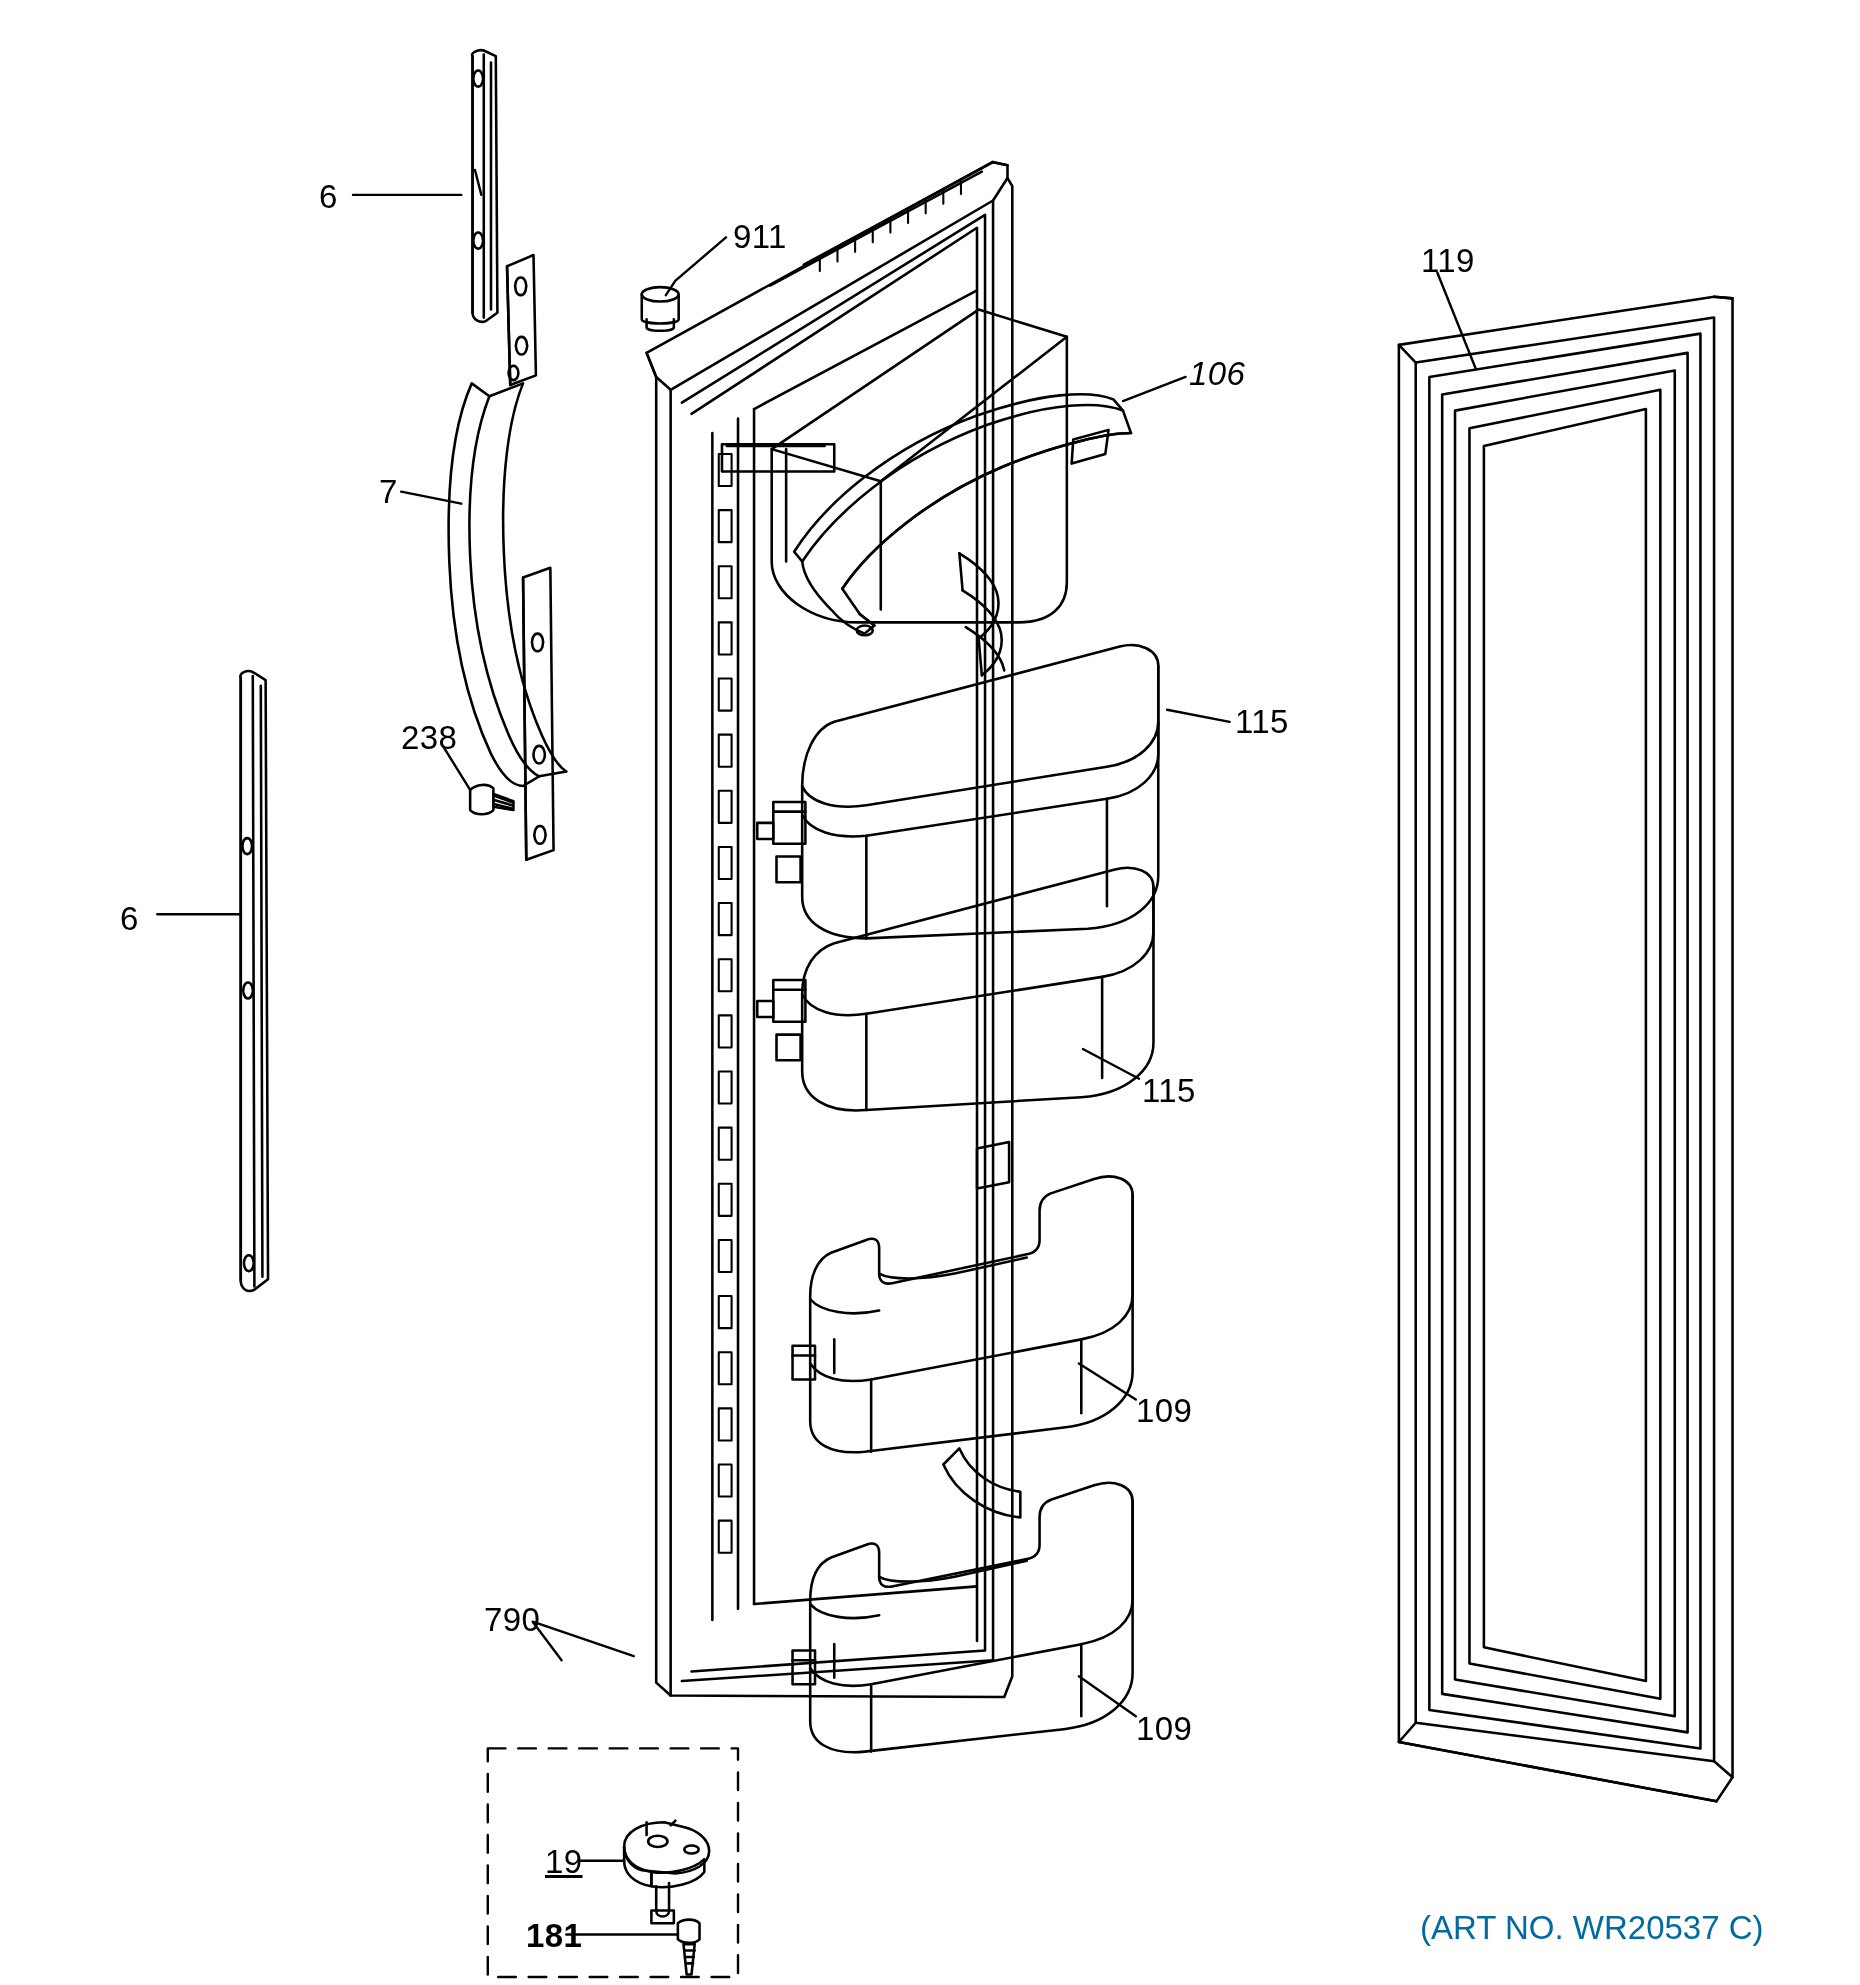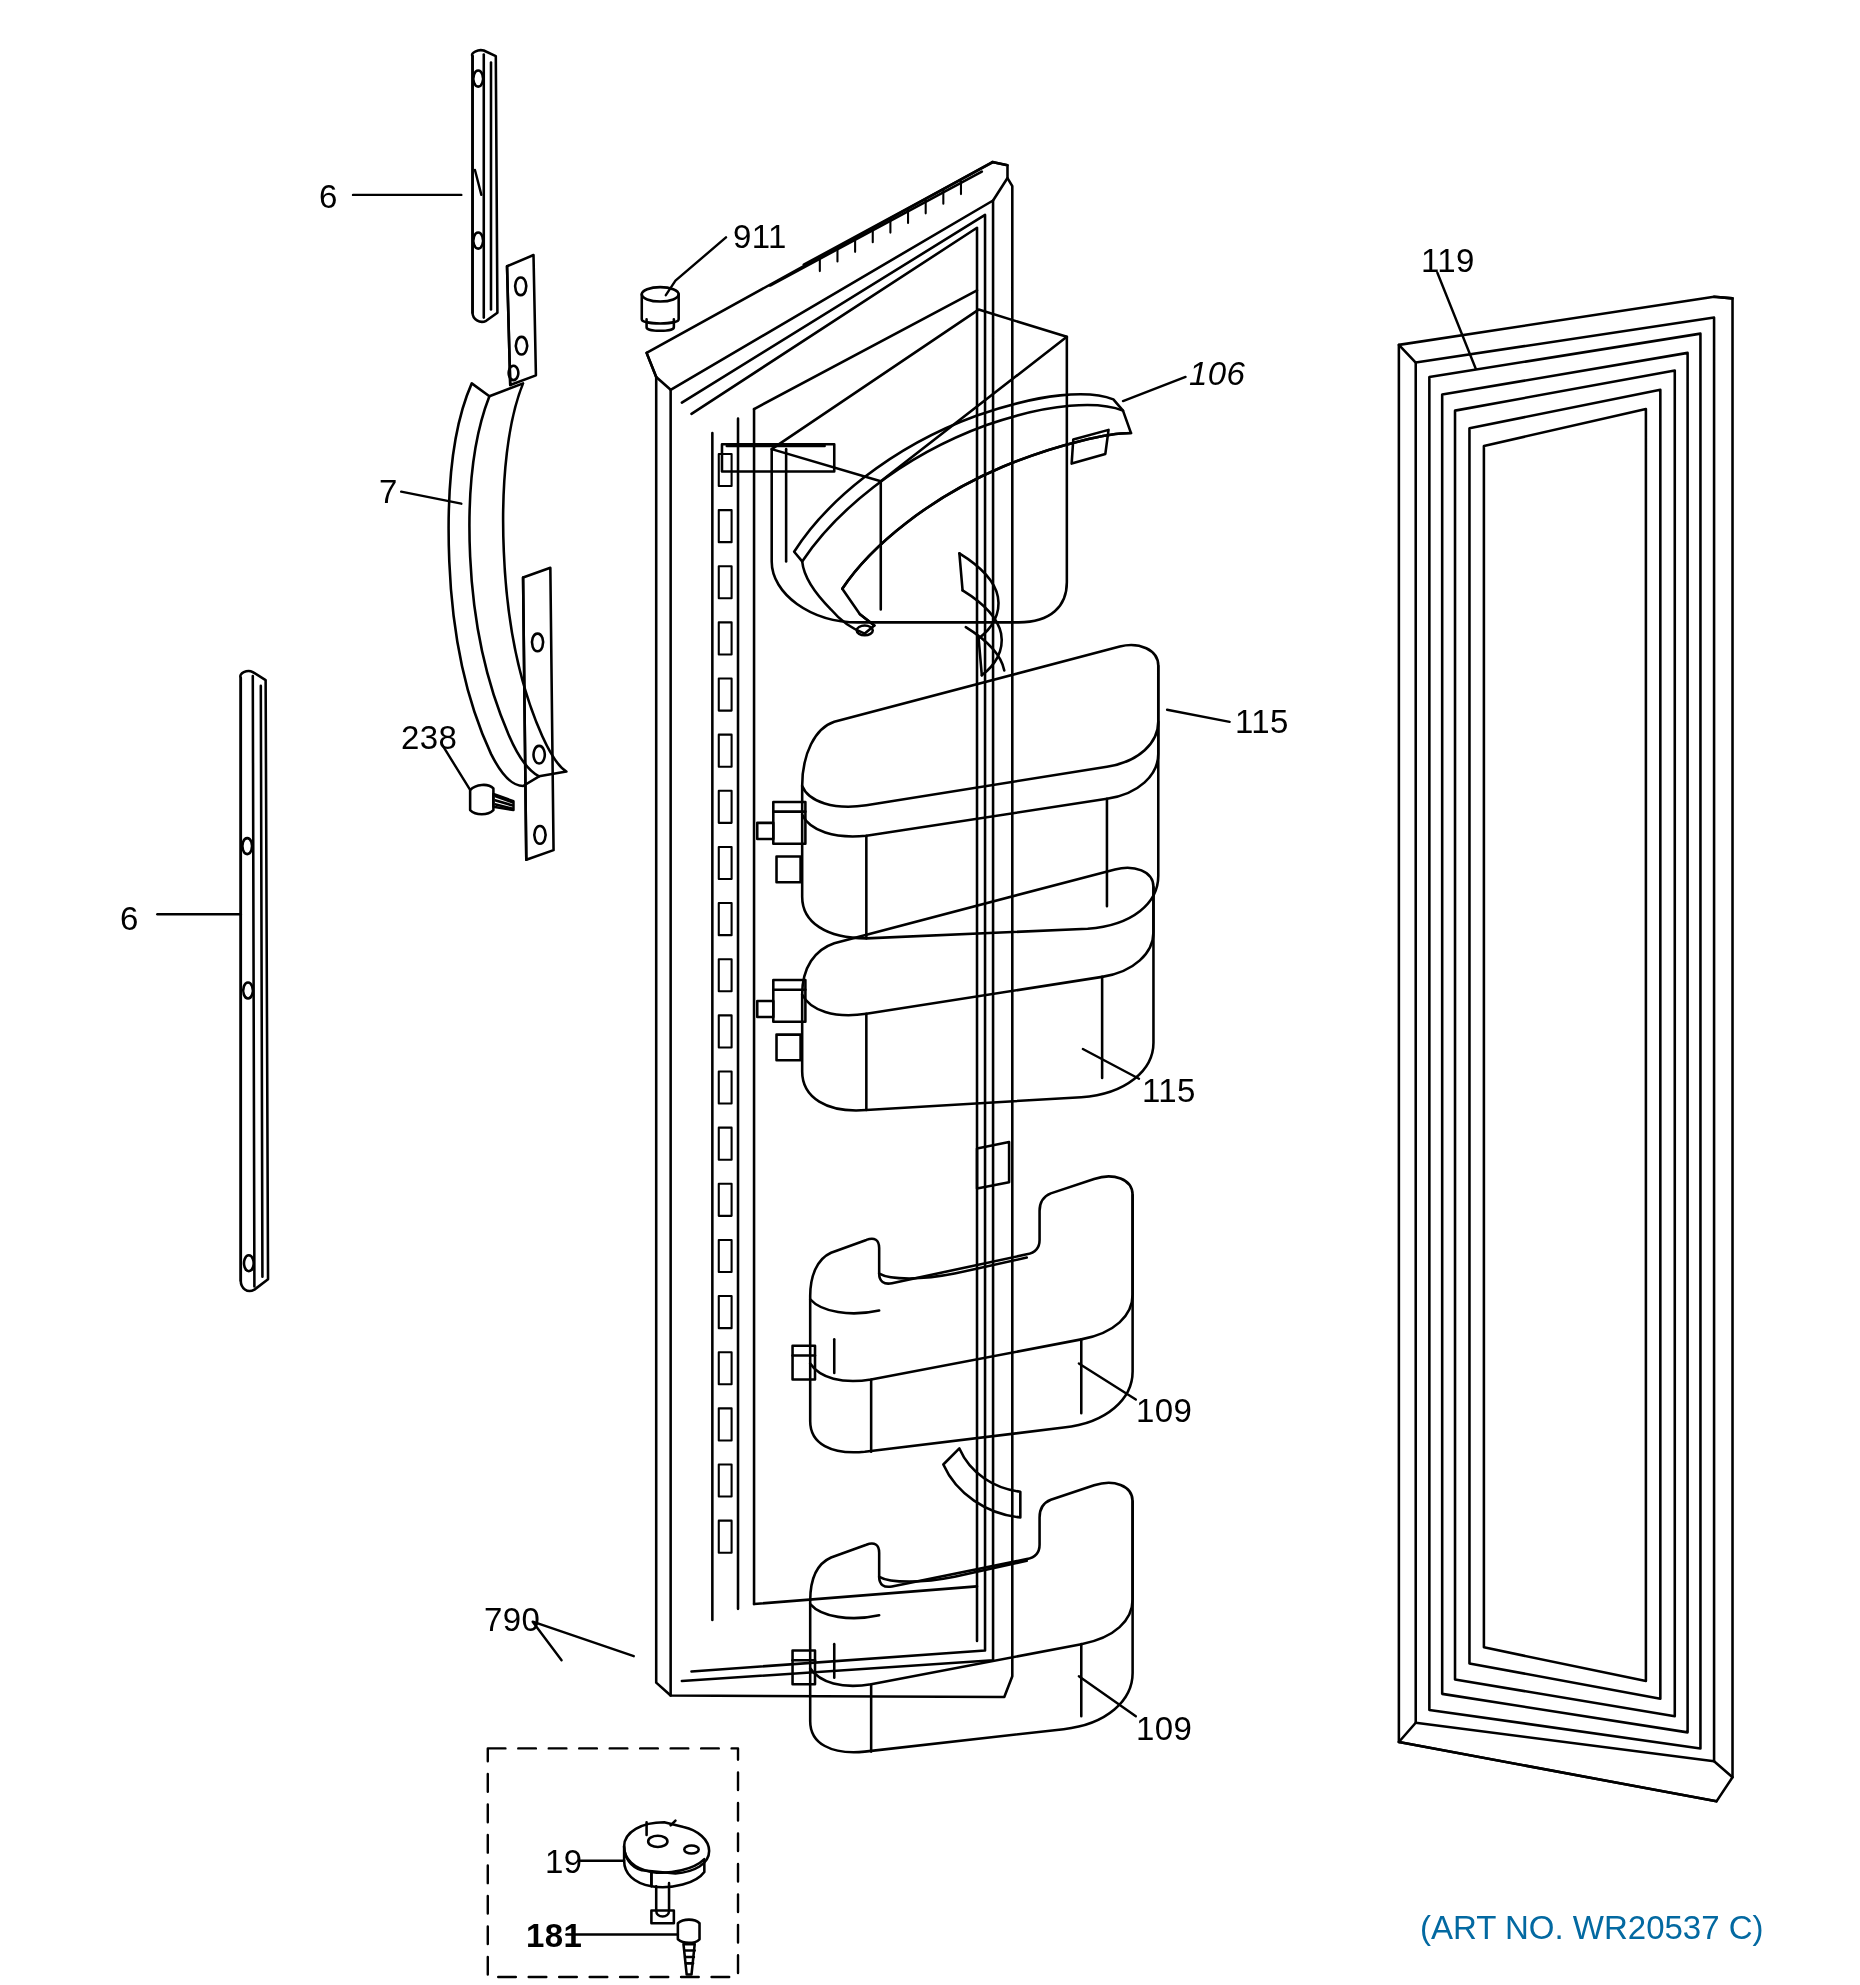--- a/index.html
+++ b/index.html
@@ -310,19 +310,19 @@
   <div class="callout" style="left:379px; top:473px;">7</div>
   <div class="callout" style="left:1189px; top:355px;font-style:italic;">106</div>
   <div class="callout" style="left:1421px; top:242px;">119</div>
   <div class="callout" style="left:1235px; top:703px;">115</div>
   <div class="callout" style="left:401px; top:719px;">238</div>
   <div class="callout" style="left:120px; top:900px;">6</div>
   <div class="callout" style="left:1142px; top:1072px;">115</div>
   <div class="callout" style="left:1136px; top:1392px;">109</div>
   <div class="callout" style="left:484px; top:1601px;">790</div>
   <div class="callout" style="left:1136px; top:1710px;">109</div>
-  <div class="callout" style="left:545px; top:1843px;">19</div>
+  <div class="callout" style="left:545px; top:1843px;text-decoration:underline;">19</div>
   <div class="callout" style="left:526px; top:1917px;font-weight:bold;">181</div>
 
   <div class="artno" style="left:1420px; top:1909px;">(ART NO. WR20537 C)</div>
 
 </div>
 
 
 </body></html>

